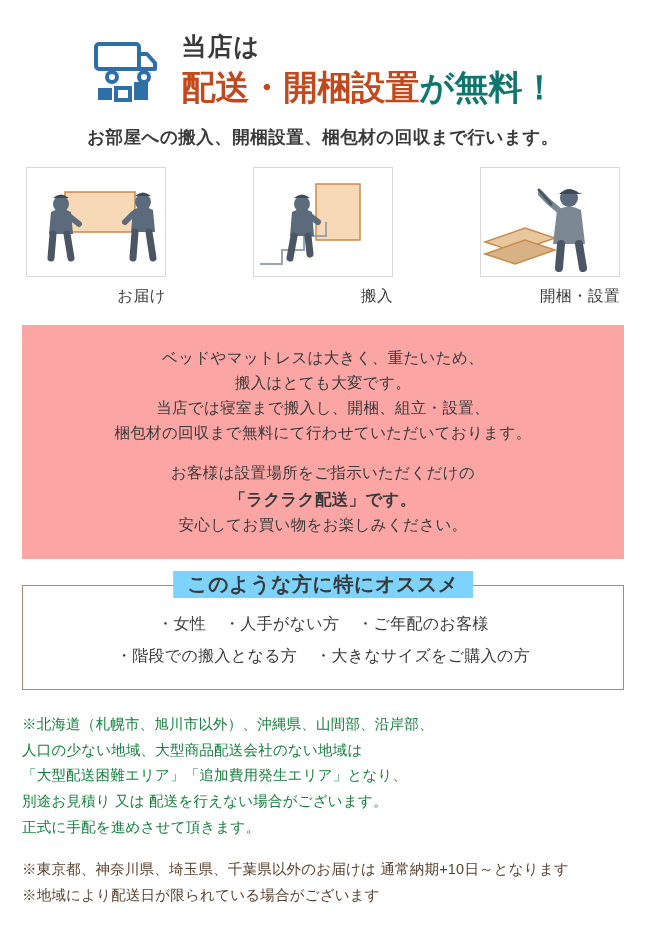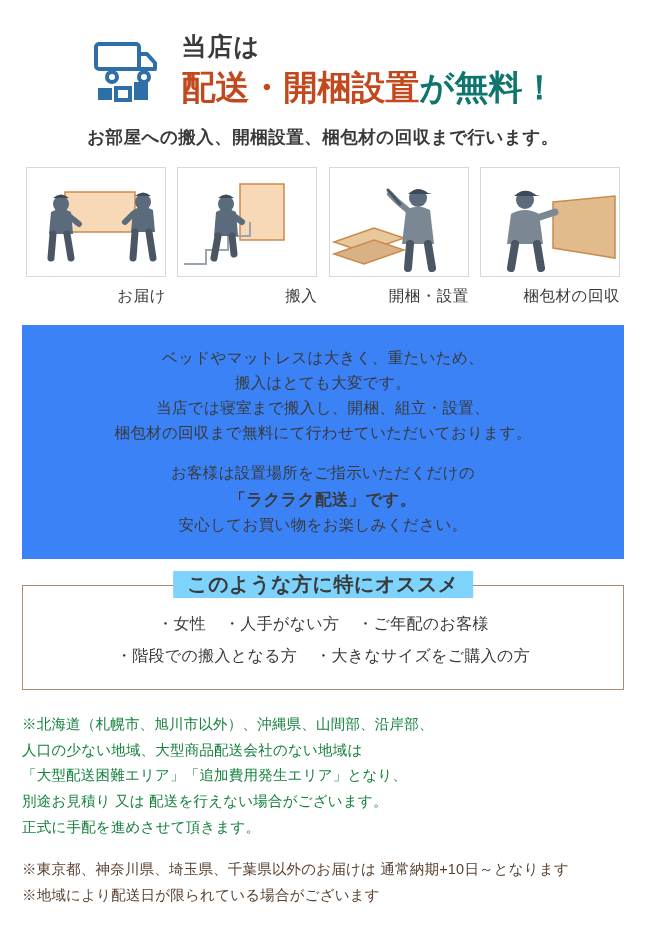--- a/index.html
+++ b/index.html
@@ -73,21 +73,21 @@
     text-align: right;
     font-size: 15.5px;
     color: #3a3a3a;
     margin-top: 9px;
     letter-spacing: 0.5px;
   }
 
   
   .blue-panel {
     margin-top: 18px;
-    background: #3b82f6;
+    background: #fca5a5;
     padding: 20px 10px 22px 10px;
     text-align: center;
   }
   .blue-panel p {
     font-size: 15.5px;
     line-height: 1.62;
     color: #3a3a3a;
     letter-spacing: 0.3px;
   }
   .blue-panel .gap { margin-top: 15px; }
@@ -216,33 +216,20 @@
           <path d="M78 26 q10 -9 20 -1 l4 1 h-26 z" fill="#3e4a57"></path>
           <path d="M76 42 q12 -7 24 0 l4 34 h-32 z" fill="#7b8894"></path>
           <path d="M80 44 l-12 -10 l-8 -8" stroke="#7b8894" stroke-width="6" fill="none" stroke-linecap="round"></path>
           <path d="M58 22 l12 14" stroke="#4a5663" stroke-width="3" fill="none" stroke-linecap="round"></path>
           <path d="M80 76 l-2 24 M98 76 l4 24" stroke="#4a5663" stroke-width="8" fill="none" stroke-linecap="round"></path>
         </svg>
       </div>
       <div class="step-label">開梱・設置</div>
     </div>
 
-    <div class="step">
-      <div class="step-img">
-        <svg viewBox="0 0 140 110" width="140" height="110">
-          <path d="M72 34 l62 -6 l0 62 l-62 -10 z" fill="#e2bb8c" stroke="#c98b4b" stroke-width="1.5"></path>
-          <circle cx="44" cy="32" r="9" fill="#5b6b7c"></circle>
-          <path d="M33 28 q11 -10 22 -1 l4 1 h-28 z" fill="#3e4a57"></path>
-          <path d="M30 46 q14 -8 28 0 l4 30 h-36 z" fill="#7b8894"></path>
-          <path d="M56 50 l18 -6" stroke="#7b8894" stroke-width="7" fill="none" stroke-linecap="round"></path>
-          <path d="M34 76 l-4 24 M56 76 l4 24" stroke="#4a5663" stroke-width="8" fill="none" stroke-linecap="round"></path>
-        </svg>
-      </div>
-      <div class="step-label">梱包材の回収</div>
-    </div>
 
   </div>
 
   <div class="blue-panel">
     <p>ベッドやマットレスは大きく、重たいため、</p>
     <p>搬入はとても大変です。</p>
     <p>当店では寝室まで搬入し、開梱、組立・設置、</p>
     <p>梱包材の回収まで無料にて行わせていただいております。</p>
     <p class="gap">お客様は設置場所をご指示いただくだけの</p>
     <p class="strong">「ラクラク配送」です。</p>

